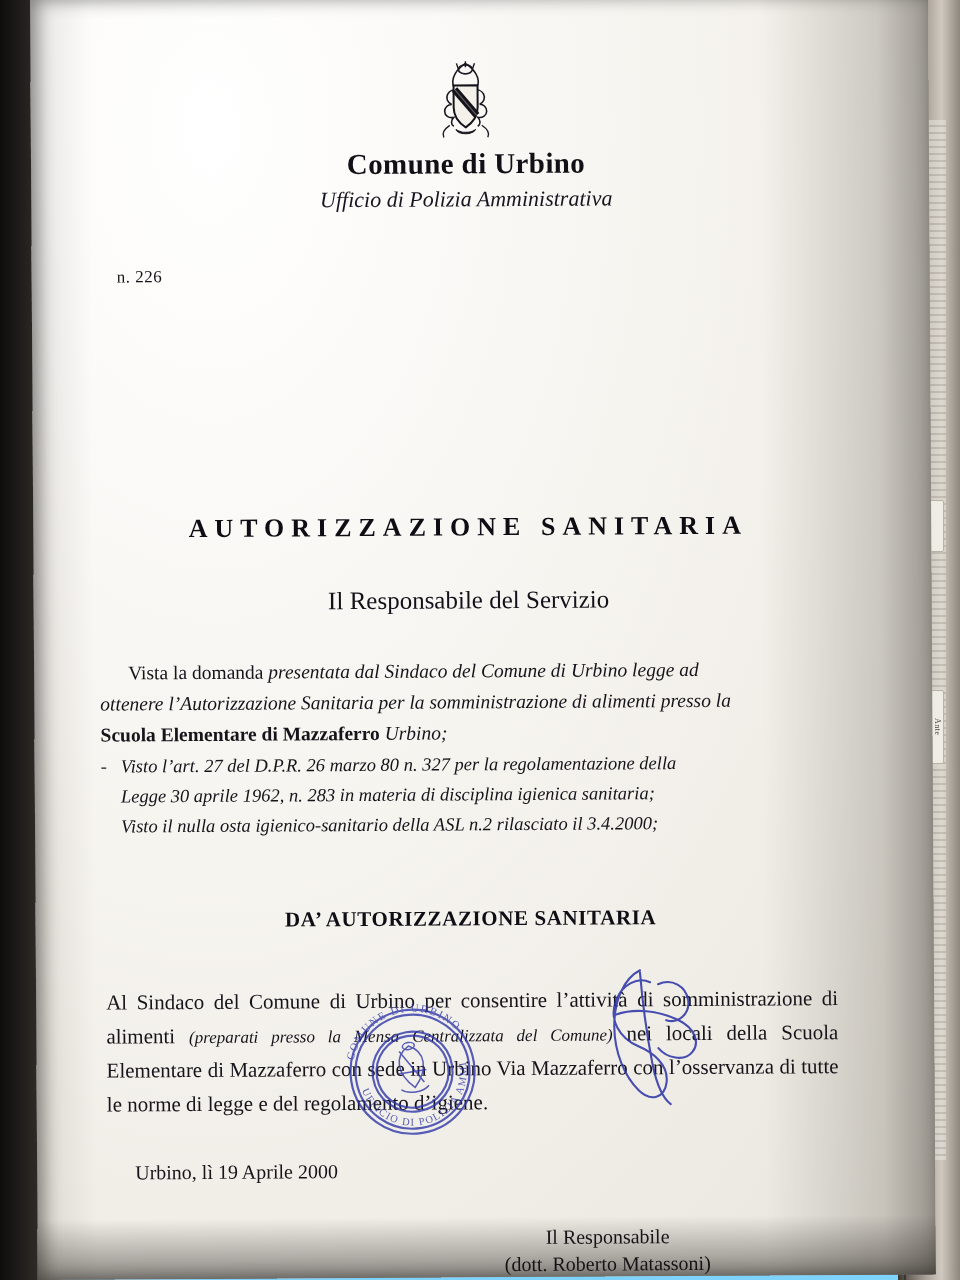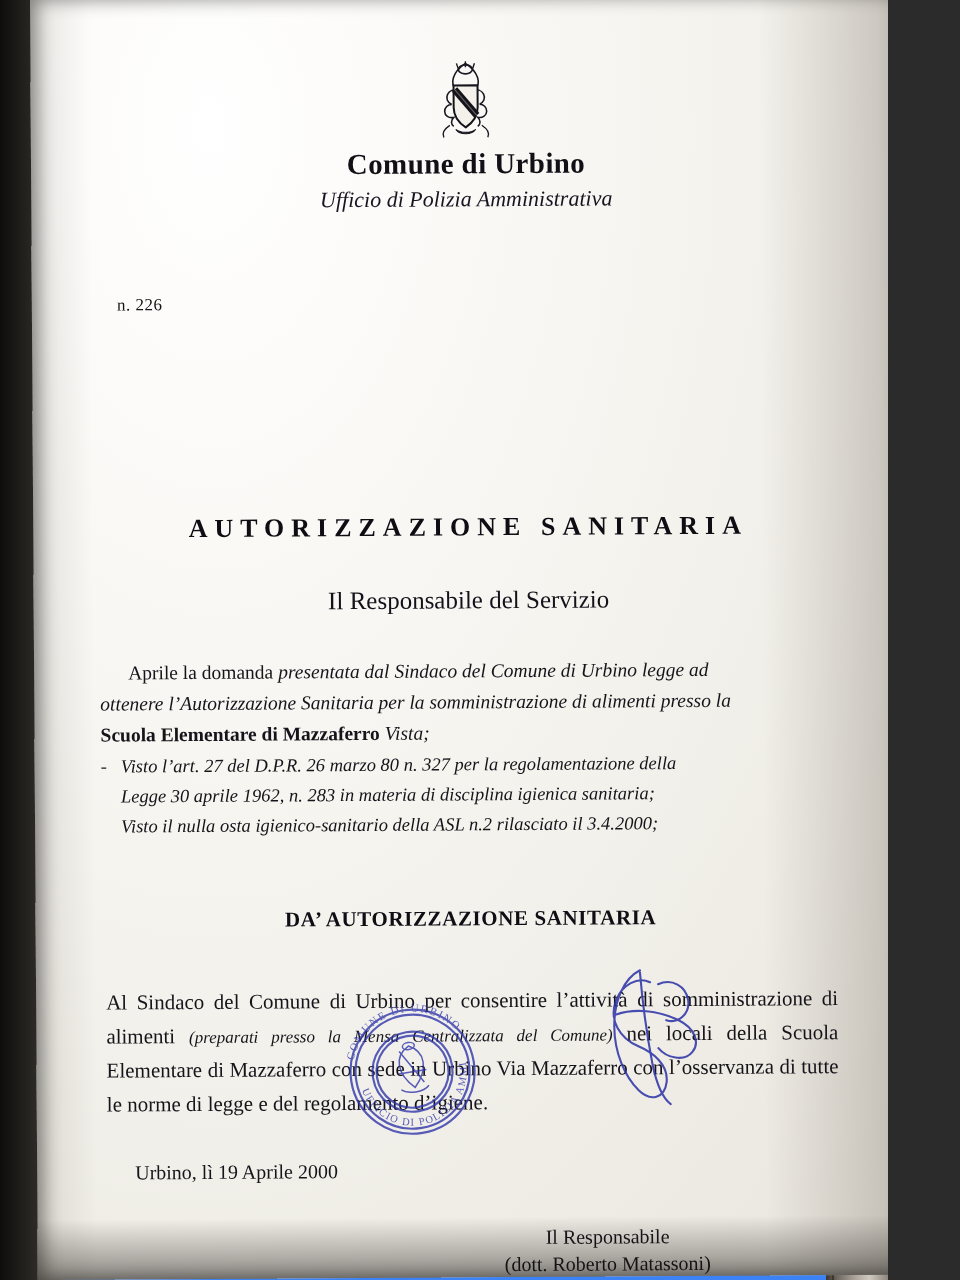--- a/index.html
+++ b/index.html
@@ -2,26 +2,25 @@
 <html><head>
 <meta charset="utf-8">
 <style>
   html, body {
     margin: 0;
     padding: 0;
     background: #2b2b2b;
   }
   #page {
     position: relative;
-    width: 848px;
+    width: 960px;
     height: 1280px;
     overflow: hidden;
-    background: #3b82f6;
+    background: #7dd3fc;
     font-family: "Liberation Serif", serif;
-    padding-left: 40px;
   }
 
   
   .bg-dark-left {
     position: absolute;
     left: 0; top: 0;
     width: 60px; height: 1280px;
     background: linear-gradient(to right, #0e0d0c 0%, #2a2724 55%, #3d3833 100%);
   }
   .bg-book-right {
@@ -128,21 +127,21 @@
     text-align: center;
     font-size: 22px;
     font-style: italic;
     margin-top: 6px;
     color: #171520;
   }
 
   .num {
     position: absolute;
     left: 45px;
-    top: 296px;
+    top: 268px;
     font-size: 17px;
     letter-spacing: 0.5px;
   }
 
   .headline {
     text-align: center;
     font-size: 26px;
     font-weight: bold;
     letter-spacing: 7px;
     margin-top: 300px;
@@ -289,28 +288,28 @@
       <div class="title-sub">Ufficio di Polizia Amministrativa</div>
 
       <div class="num">n. 226</div>
 
       <div class="headline">AUTORIZZAZIONE  SANITARIA</div>
 
       <div class="responsabile">Il Responsabile del Servizio</div>
 
       <div class="body-block">
         <span class="ln">
-          <span class="ind"></span><span>Aprile la domanda</span>
+          <span class="ind"></span><span>Vista la domanda</span>
           <span class="i">presentata dal Sindaco del Comune di Urbino</span>
           <span class="i">legge ad</span>
         </span>
         <span class="ln i">ottenere l’Autorizzazione Sanitaria per la somministrazione di alimenti presso la</span>
         <span class="ln">
           <span class="b">Scuola  Elementare di Mazzaferro</span>
-          <span class="i">Vista;</span>
+          <span class="i">Urbino;</span>
         </span>
       </div>
 
       <div class="sub-lines">
         <span class="dash">-</span>
         <span class="ln">Visto l’art. 27 del D.P.R. 26 marzo 80 n. 327 per la regolamentazione della</span>
         <span class="ln">Legge 30 aprile 1962,  n. 283 in materia di disciplina igienica sanitaria;</span>
         <span class="ln">Visto il nulla osta igienico-sanitario della ASL n.2 rilasciato il 3.4.2000;</span>
       </div>
 

